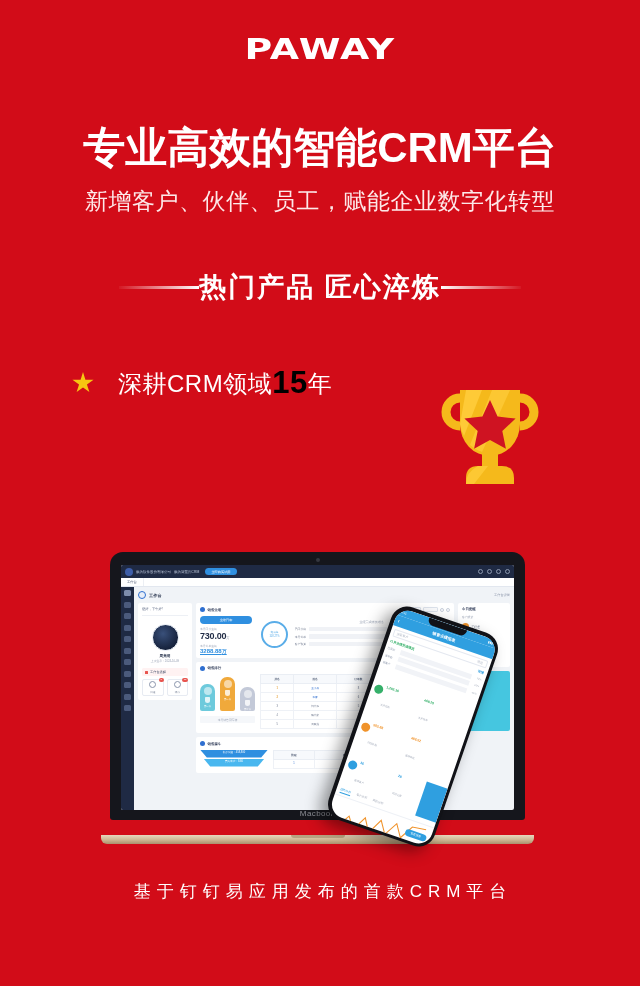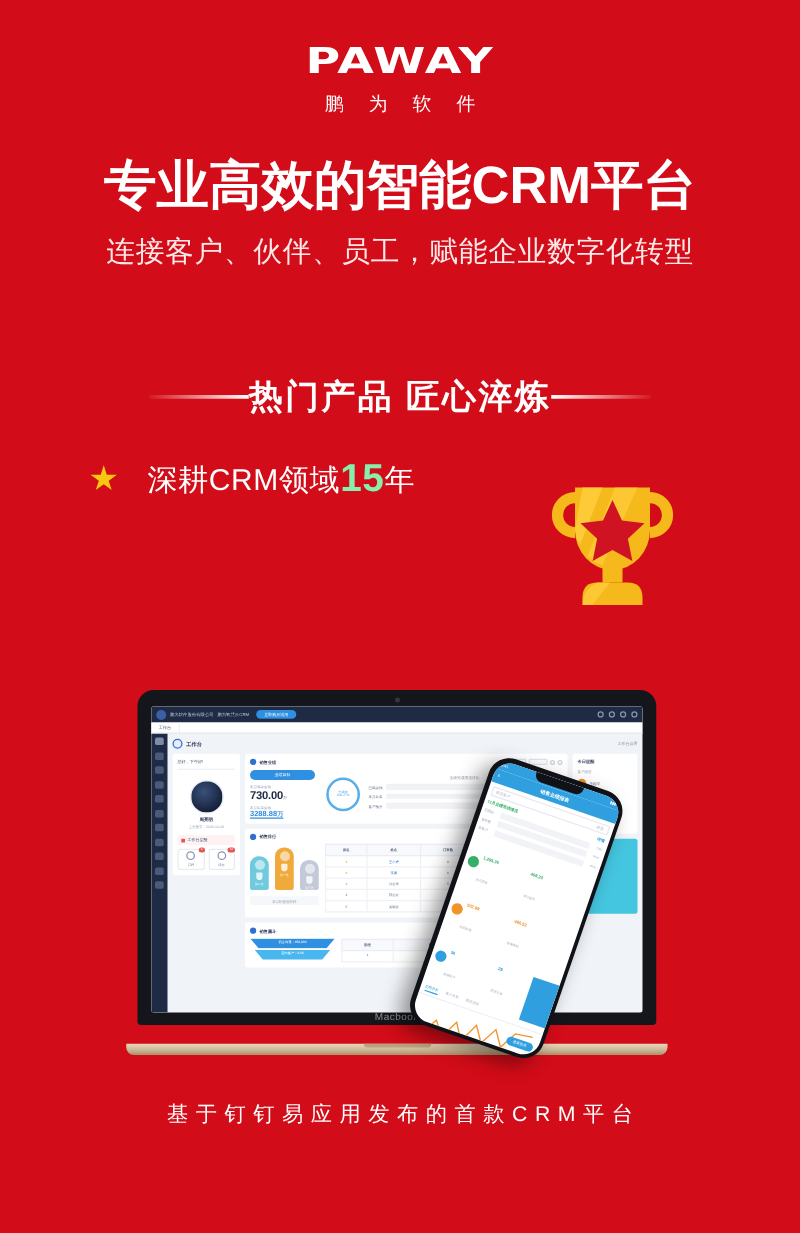--- a/index.html
+++ b/index.html
@@ -32,39 +32,39 @@
     line-height:1.1;
   }
   .subhead {
     position:absolute; top:186px; left:0; width:640px; text-align:center;
     font-size:23px; color:#fde9e9; letter-spacing:0.5px; font-weight:normal;
   }
 
   
   .divider-row {
     position:absolute; top:269px; left:0; width:640px;
-    display:flex; align-items:center; justify-content:center; margin-top:30px;
+    display:flex; align-items:center; justify-content:center; 
   }
   .divider-line { height:3px; width:80px; }
   .divider-line.left  { background:linear-gradient(to right,rgba(255,255,255,0.05),#ffffff); }
   .divider-line.right { background:linear-gradient(to left, rgba(255,255,255,0.05),#ffffff); }
   .divider-text {
     font-size:27px; font-weight:bold; color:#ffffff; letter-spacing:2px; white-space:nowrap;
   }
 
   
   .bullets { position:absolute; top:360px; left:72px; width:330px; }
   .bullet-row { display:flex; align-items:center; height:46px; margin-bottom:6px; }
   .star {
     width:22px; height:22px; flex:0 0 22px; margin-right:24px;
     background:#f7c611;
     clip-path:polygon(50% 0%,61% 35%,98% 35%,68% 57%,79% 91%,50% 70%,21% 91%,32% 57%,2% 35%,39% 35%);
   }
   .bullet-text { font-size:24px; color:#ffffff; white-space:nowrap; letter-spacing:0.5px; }
-  .bullet-text .num { color:#86efac; font-size:31px; font-weight:bold; vertical-align:-1px; }
+  .bullet-text .num { color:#000000; font-size:31px; font-weight:bold; vertical-align:-1px; }
 
   
   .trophy { position:absolute; top:372px; left:430px; width:120px; height:118px; }
 
   
   .device-stage { position:absolute; top:552px; left:105px; width:432px; height:292px; }
 
   .laptop { position:absolute; left:5px; top:0; width:415px; height:292px; }
   .laptop-lid {
     position:absolute; left:0; top:0; width:415px; height:268px;
@@ -285,25 +285,24 @@
   .footer {
     position:absolute; top:880px; left:0; width:640px; text-align:center;
     font-size:17px; color:#ffffff; letter-spacing:6px; text-indent:6px;
   }
 </style>
 </head>
 <body>
 
 <div class="logo-block">
   <div class="logo-mark">PAWAY</div>
-  <div class="logo-sub">鹏 为 软 件</div>
 </div>
 
 <div class="headline">专业高效的智能CRM平台</div>
-<div class="subhead">连接客户、伙伴、员工，赋能企业数字化转型</div>
+<div class="subhead">新增客户、伙伴、员工，赋能企业数字化转型</div>
 
 <div class="divider-row">
   <span class="divider-line left"></span>
   <span class="divider-text">热门产品 匠心淬炼</span>
   <span class="divider-line right"></span>
 </div>
 
 <div class="bullets">
   <div class="bullet-row">
     <span class="star"></span>

